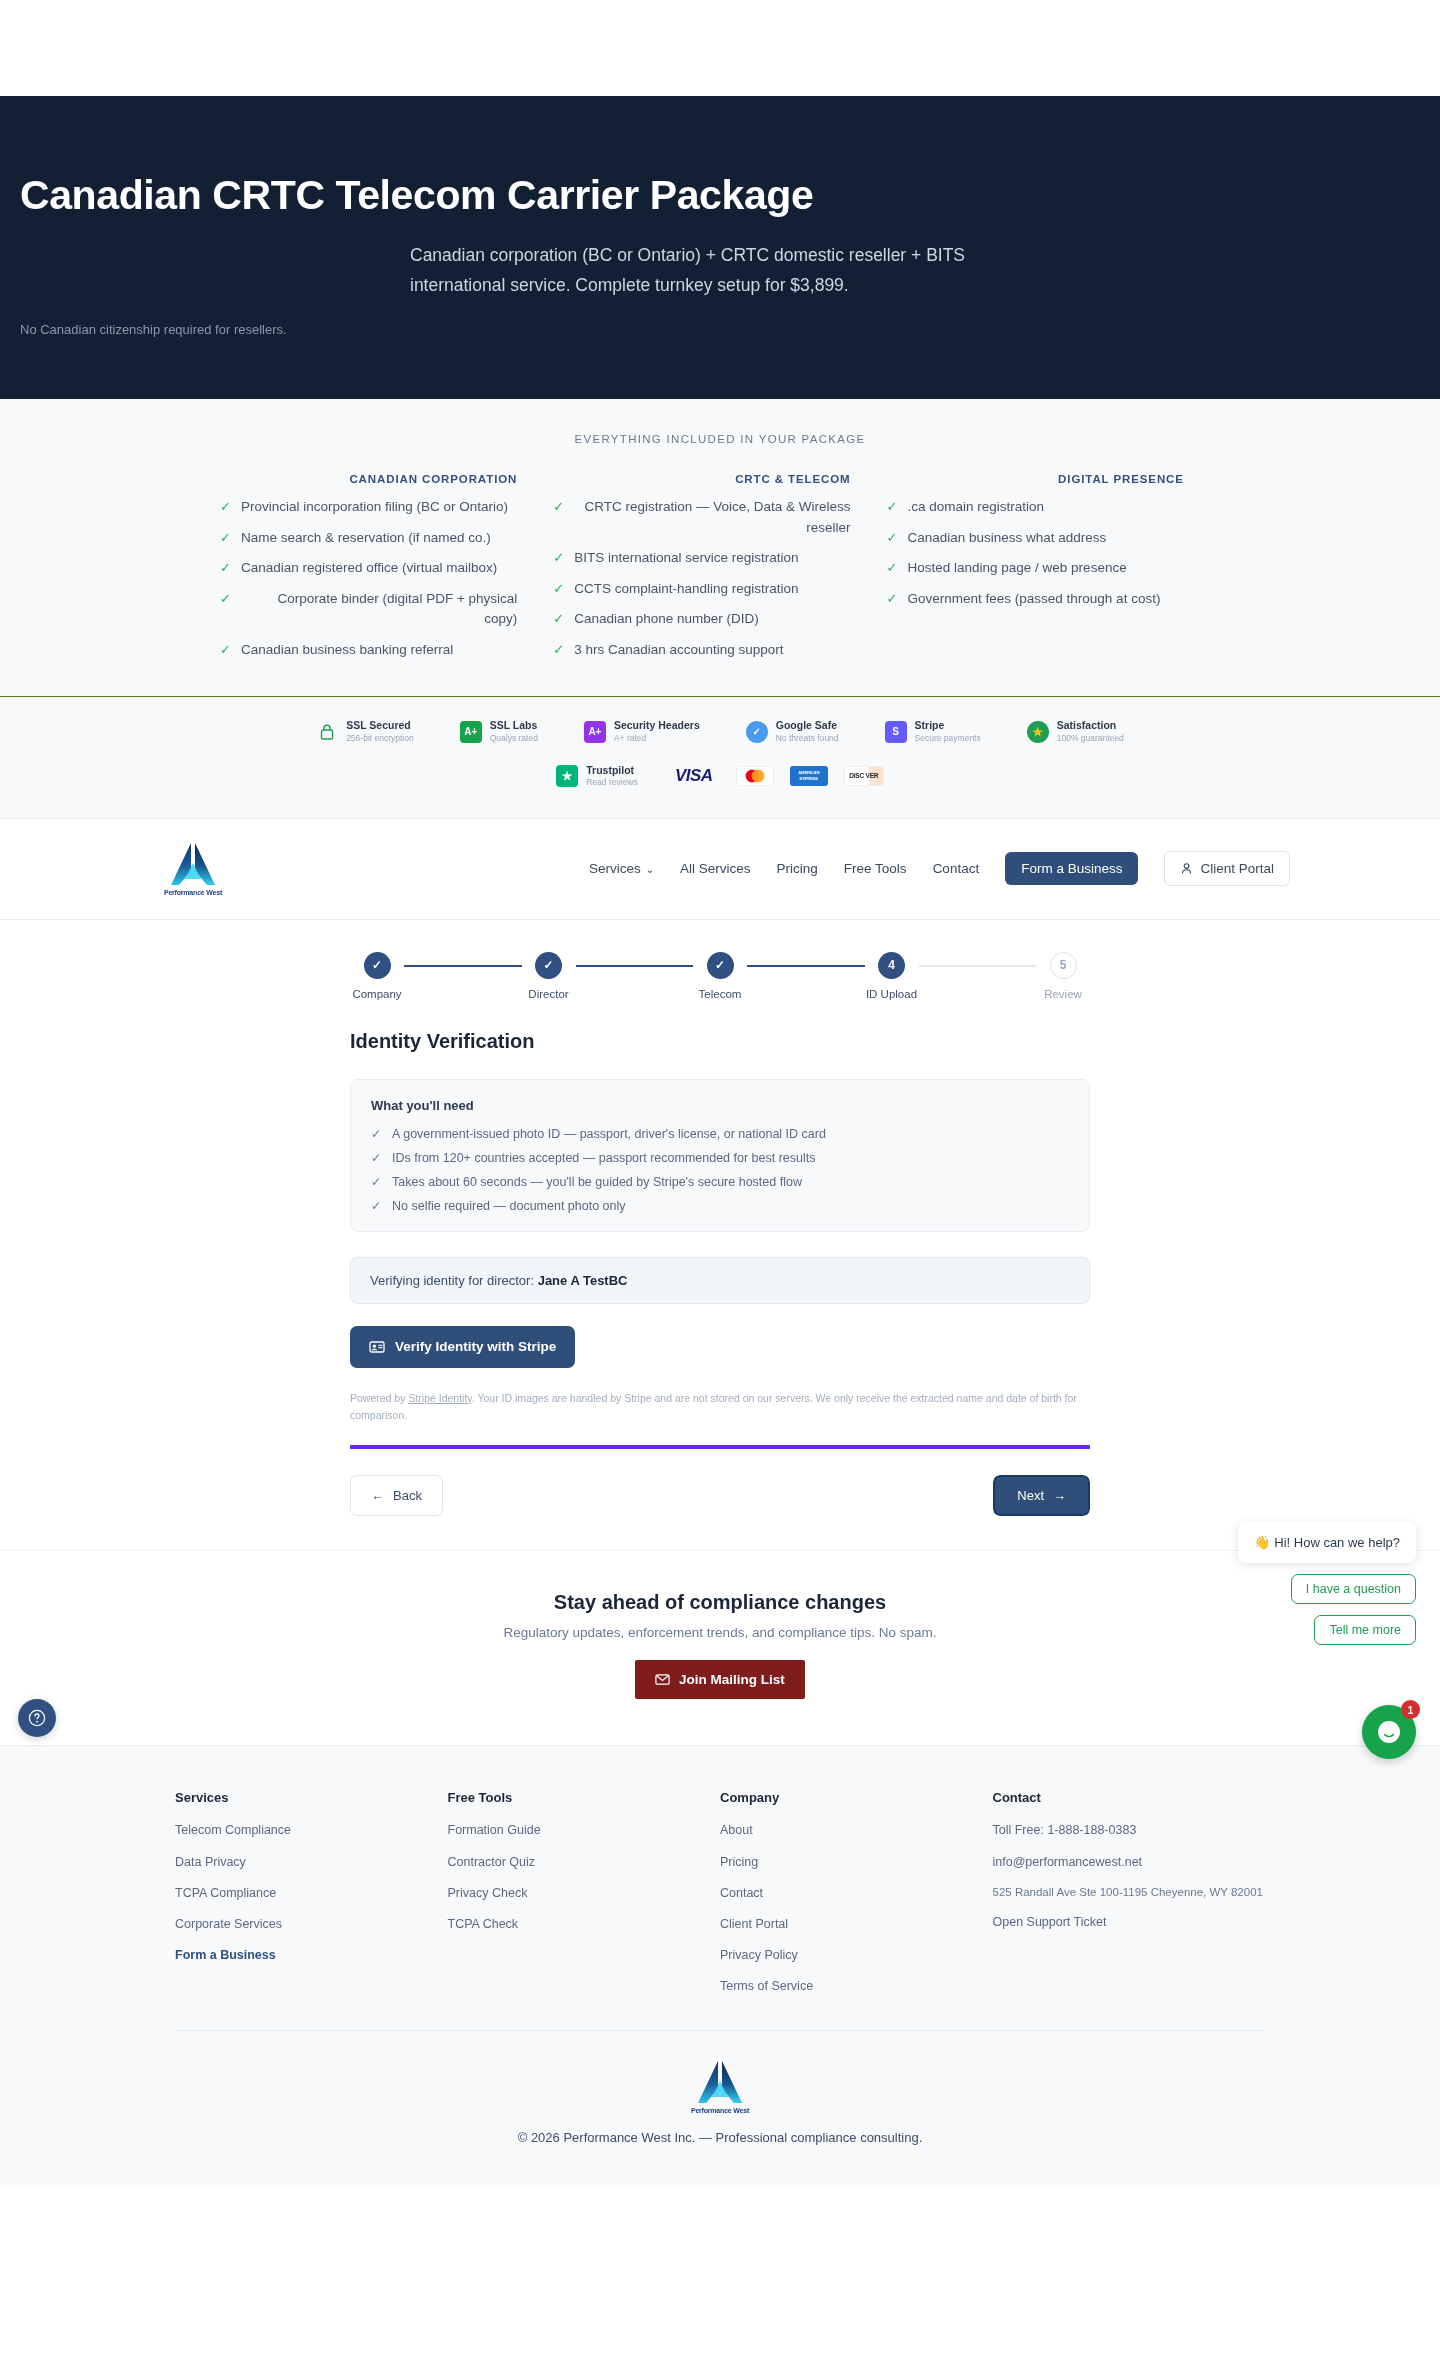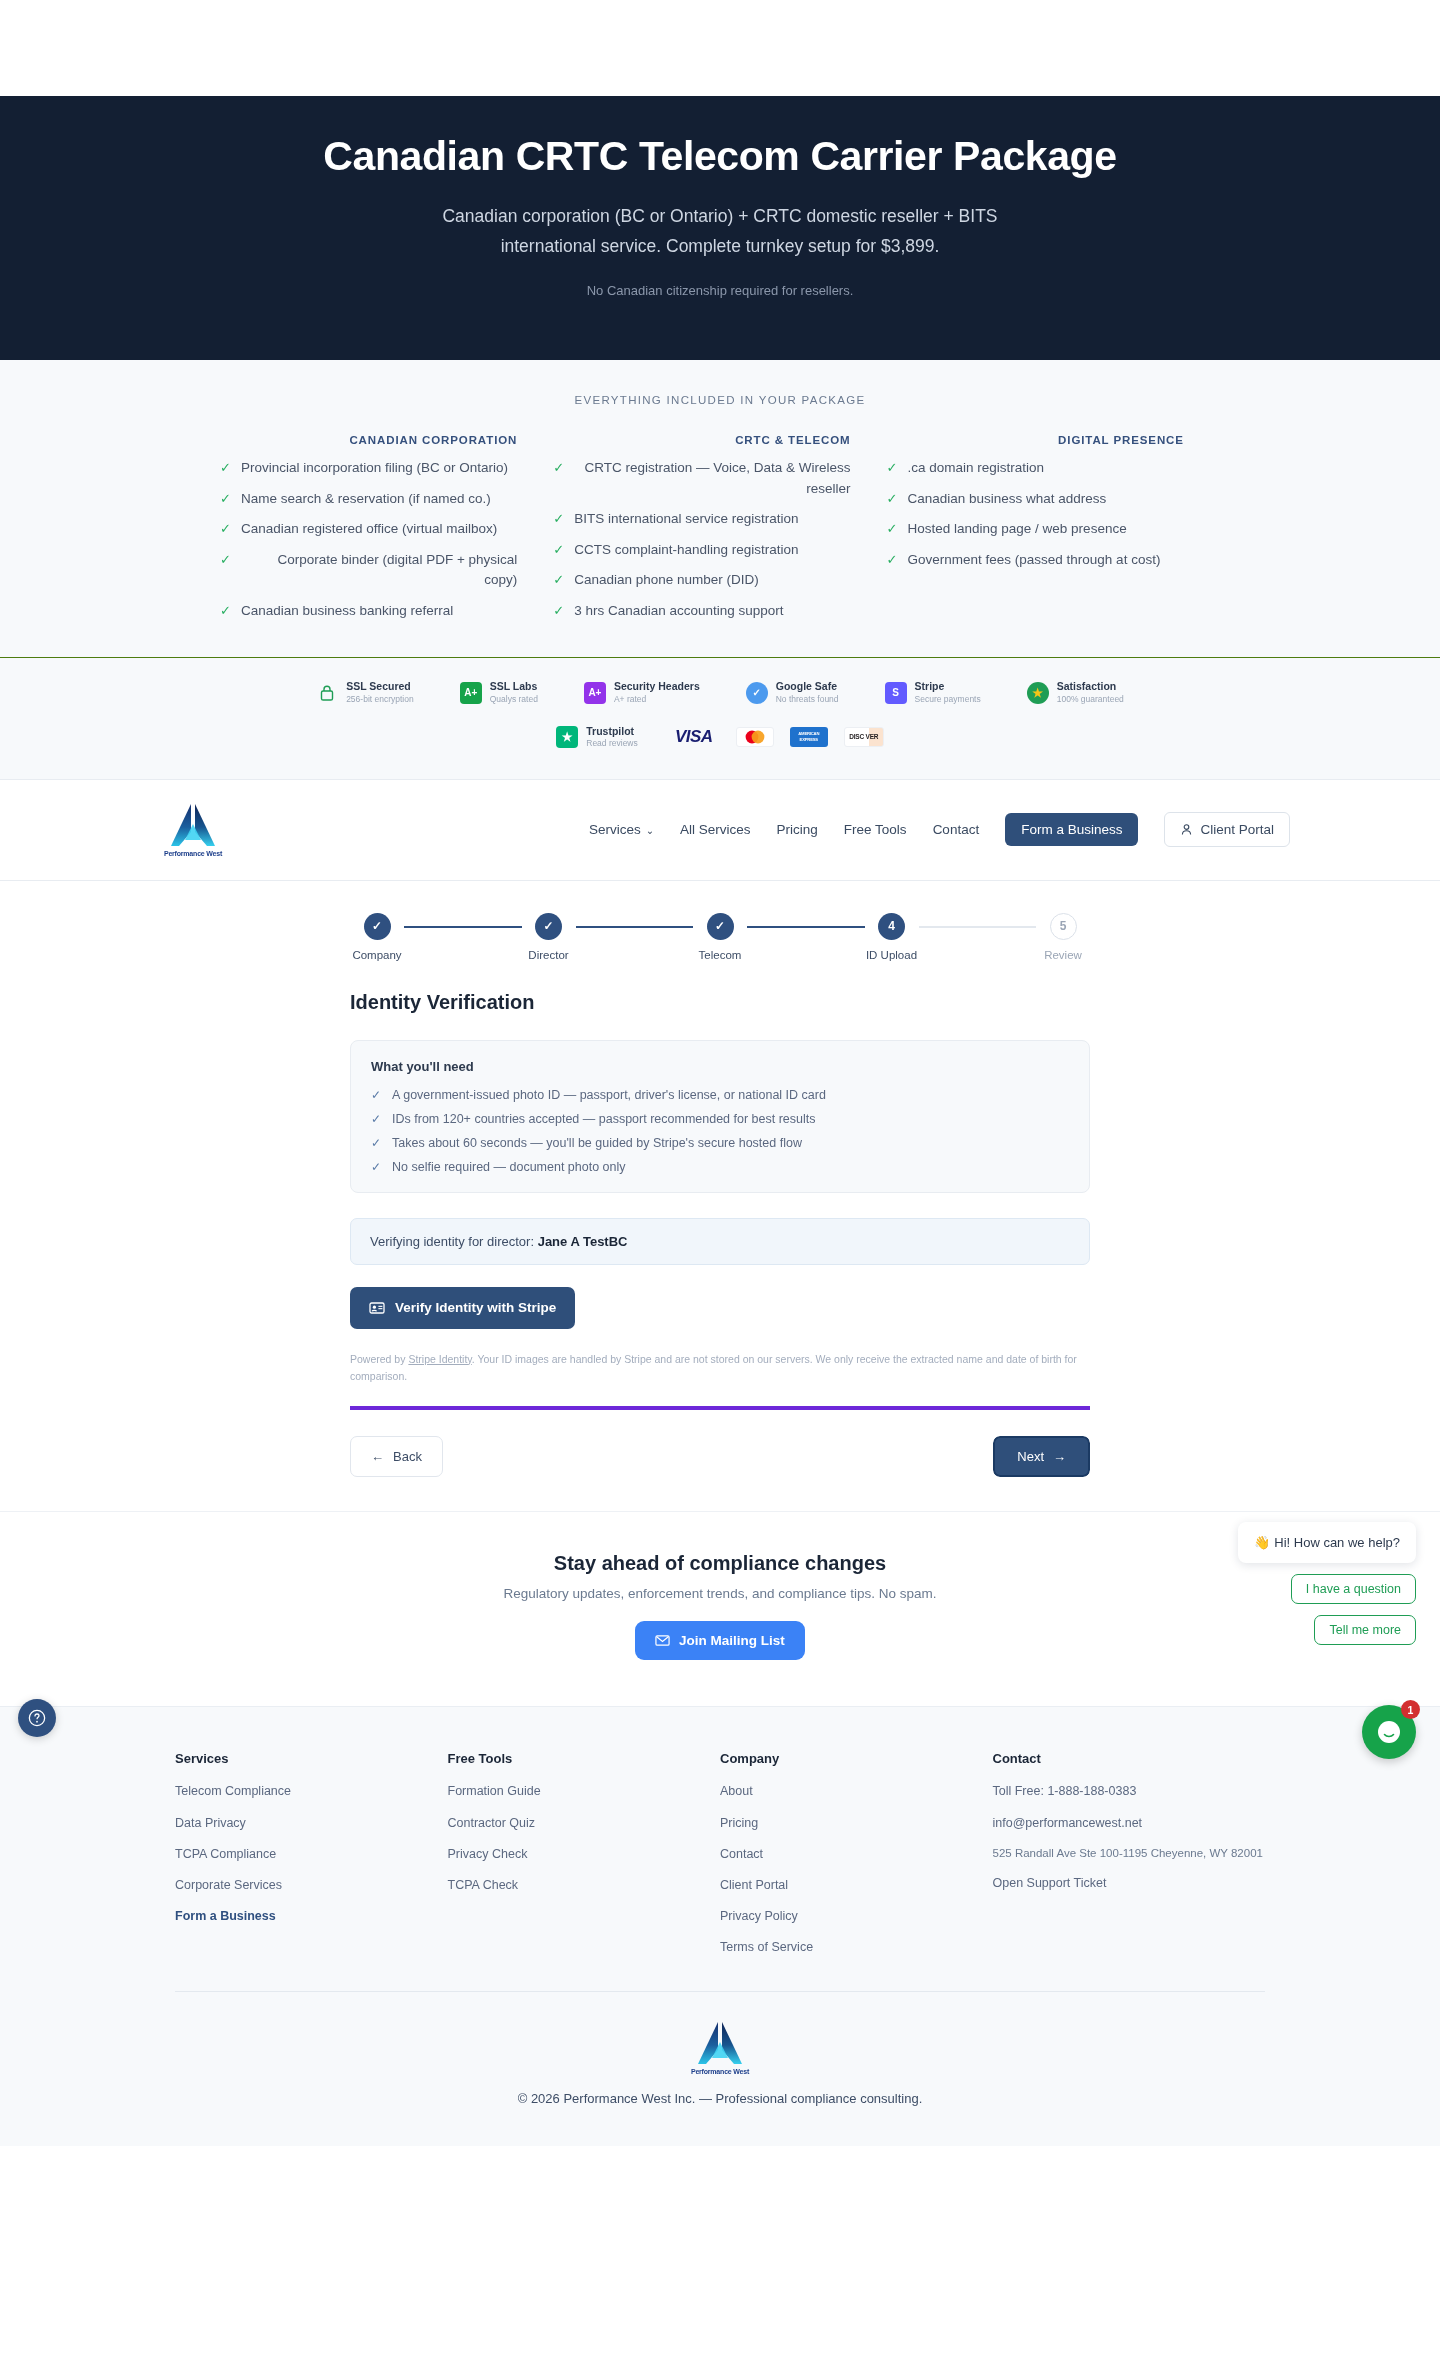--- a/index.html
+++ b/index.html
@@ -11,22 +11,22 @@
     -webkit-font-smoothing: antialiased;
   }
   body { position: relative; width: 1440px; min-height: 2363px; overflow-x: hidden; }
 
   
   .top-strip { height: 96px; background: #fff; }
 
   
   .hero {
     background: #131f33;
-    padding: 36px 20px 62px;
-    text-align: center;
+    padding: 75px 20px 62px;
+    text-align: left;
   }
   .hero h1 {
     color: #ffffff;
     font-size: 41px;
     font-weight: bold;
     letter-spacing: -0.4px;
     line-height: 1.2;
   }
   .hero .sub {
     color: #ced6e2;
@@ -202,22 +202,22 @@
     padding: 11px 22px; font-size: 13px; cursor: pointer; font-weight: 500;
     display: inline-flex; align-items: center; gap: 9px; outline: 2px solid #fff;
     font-family: "Liberation Sans", sans-serif;
   }
 
   
   .mailing { background: #fff; text-align: center; padding: 40px 0 46px; border-top: 1px solid #eef1f5;}
   .mailing h2 { font-size: 20px; font-weight: bold; color: #1b2637; }
   .mailing p { font-size: 13.5px; color: #6b7a90; margin-top: 11px; }
   .btn-mail {
-    margin-top: 20px; background: #3b82f6; color: #fff; border: none;
-    border-radius: 9px; padding: 12px 20px; font-size: 13.5px; font-weight: bold;
+    margin-top: 20px; background: #7f1d1d; color: #fff; border: none;
+    border-radius: 2px; padding: 12px 20px; font-size: 13.5px; font-weight: bold;
     display: inline-flex; align-items: center; gap: 9px; cursor: pointer;
     font-family: "Liberation Sans", sans-serif;
   }
 
   
   footer { background: #f7f9fb; padding: 44px 0 40px; border-top: 1px solid #eaeef3; }
   .fcols { width: 1090px; margin: 0 auto; display: flex; }
   .fcol { width: 25%; }
   .fcol h5 { font-size: 13px; color: #1b2637; font-weight: bold; margin-bottom: 16px; }
   .fcol a, .fcol span {

